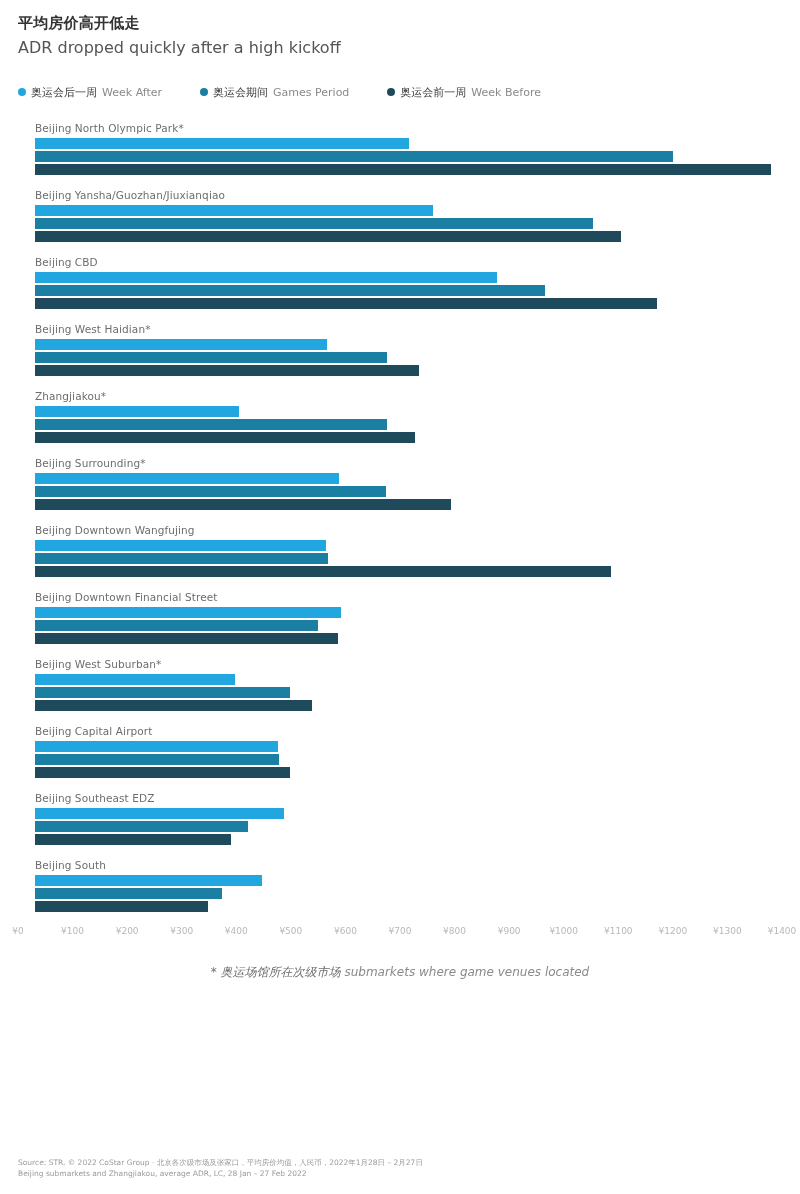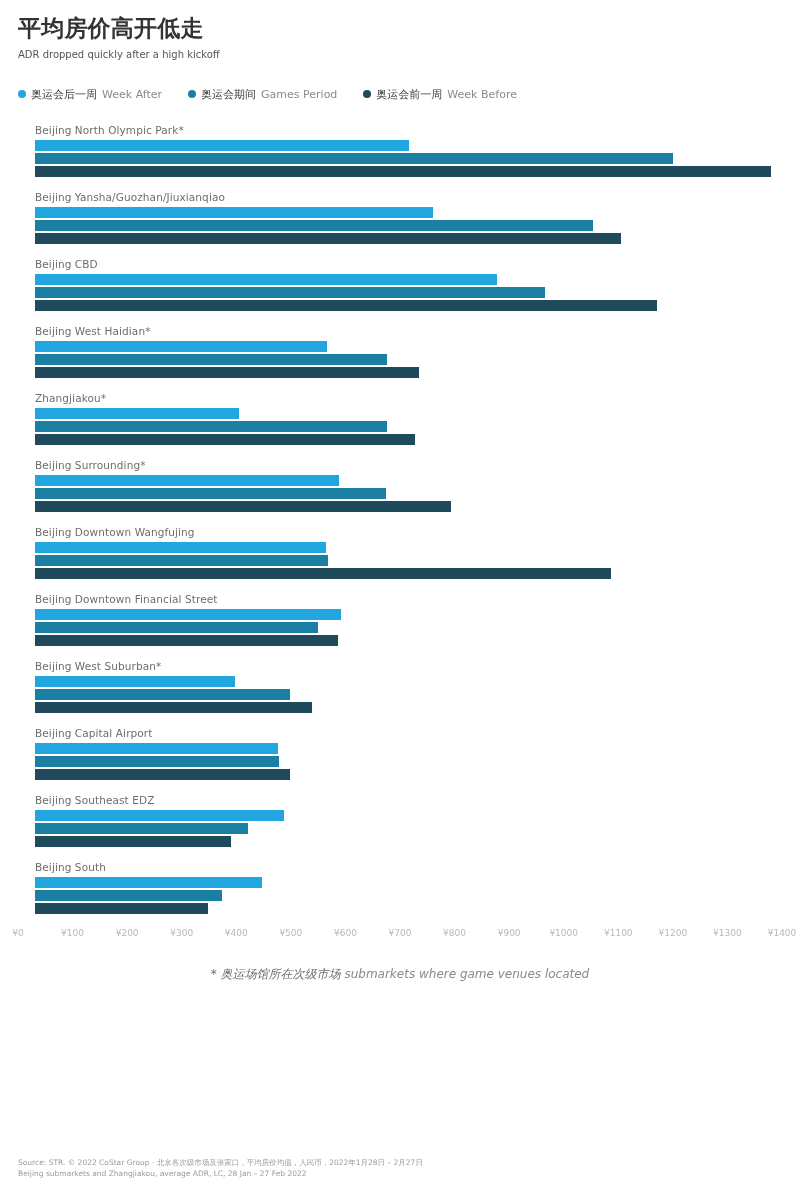--- a/index.html
+++ b/index.html
@@ -2,23 +2,23 @@
 <html><head>
 <meta charset="utf-8">
 <style>
   html,body{margin:0;padding:0;}
   body{
     width:800px;height:1194px;background:#ffffff;
     font-family:"DejaVu Sans","Liberation Sans",sans-serif;
     color:#3f3f3f;overflow:hidden;position:relative;
   }
   .wrap{padding:14px 18px 0 18px;box-sizing:border-box;width:800px;}
-  .title{font-size:23px;font-weight:bold;color:#333333;letter-spacing:.2px;line-height:1.25;}
-  .subtitle{font-size:10px;color:#555555;margin-top:5px;line-height:1.3;}
-  .legend{display:flex;align-items:center;gap:26px;margin-top:26px;}
+  .title{font-size:15px;font-weight:bold;color:#333333;letter-spacing:.2px;line-height:1.25;}
+  .subtitle{font-size:16px;color:#555555;margin-top:5px;line-height:1.3;}
+  .legend{display:flex;align-items:center;gap:38px;margin-top:26px;}
   .legend-item{display:flex;align-items:center;gap:5px;font-size:11px;color:#3a3a3a;white-space:nowrap;}
   .dot{width:8px;height:8px;border-radius:50%;display:inline-block;flex:0 0 auto;}
   .legend-en{color:#8a8a8a;font-size:11px;}
   .chart{margin-top:22px;position:relative;}
   .group{margin-bottom:14px;padding-left:17px;}
   .group-label{font-size:10.5px;color:#6d6d6d;margin-bottom:4px;letter-spacing:.1px;}
   .bars{position:relative;}
   .bar-row{height:11px;margin-bottom:2px;position:relative;}
   .bar{height:11px;display:block;}
   .axis{position:relative;height:16px;margin-top:6px;}

